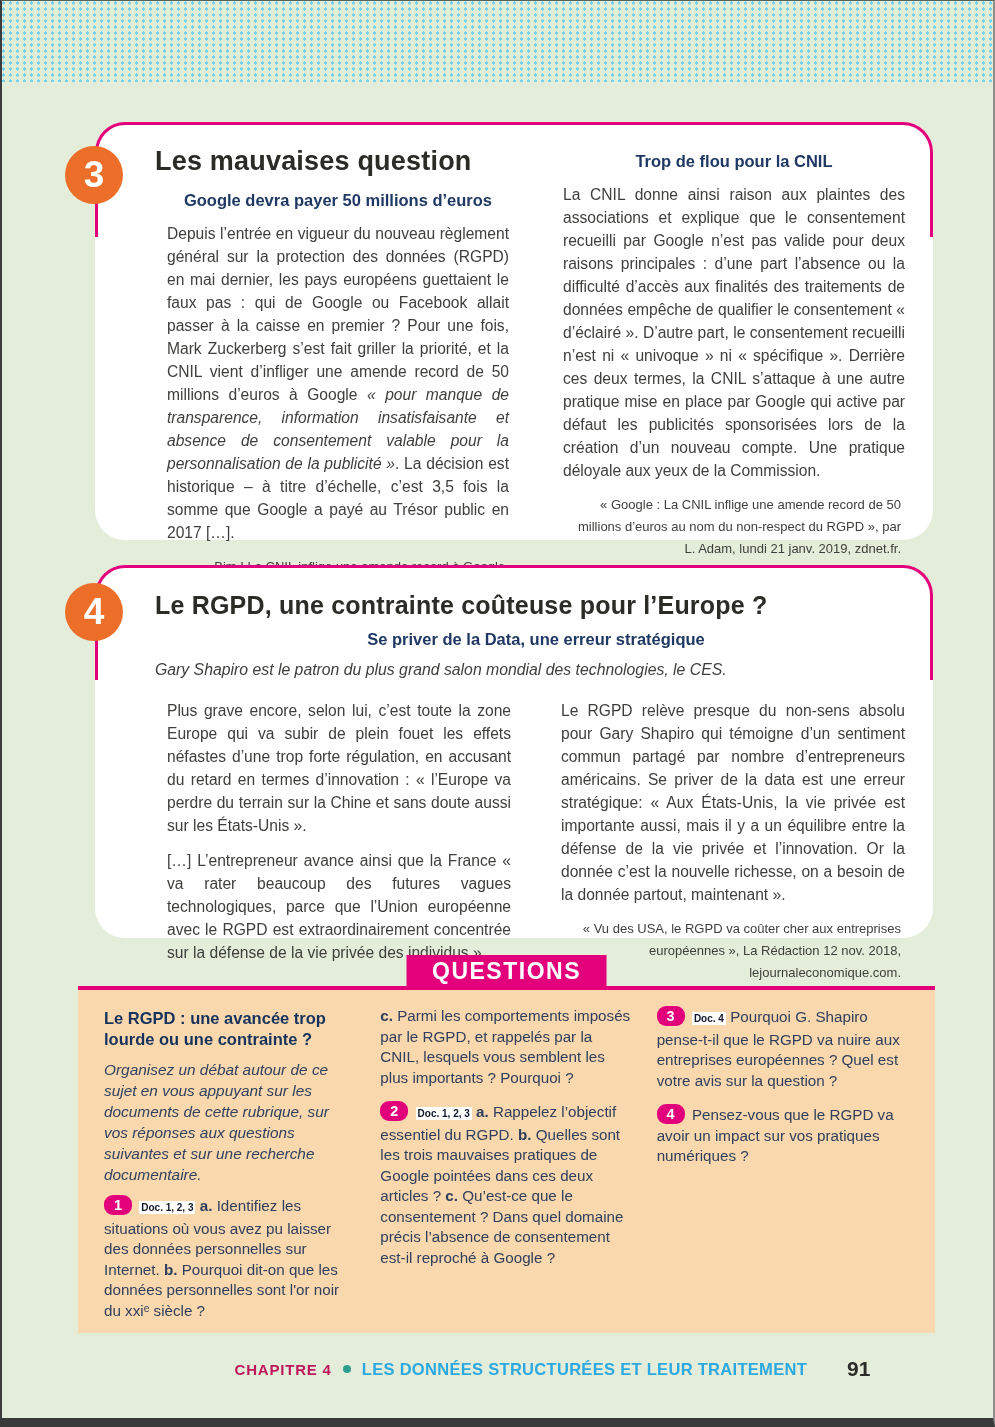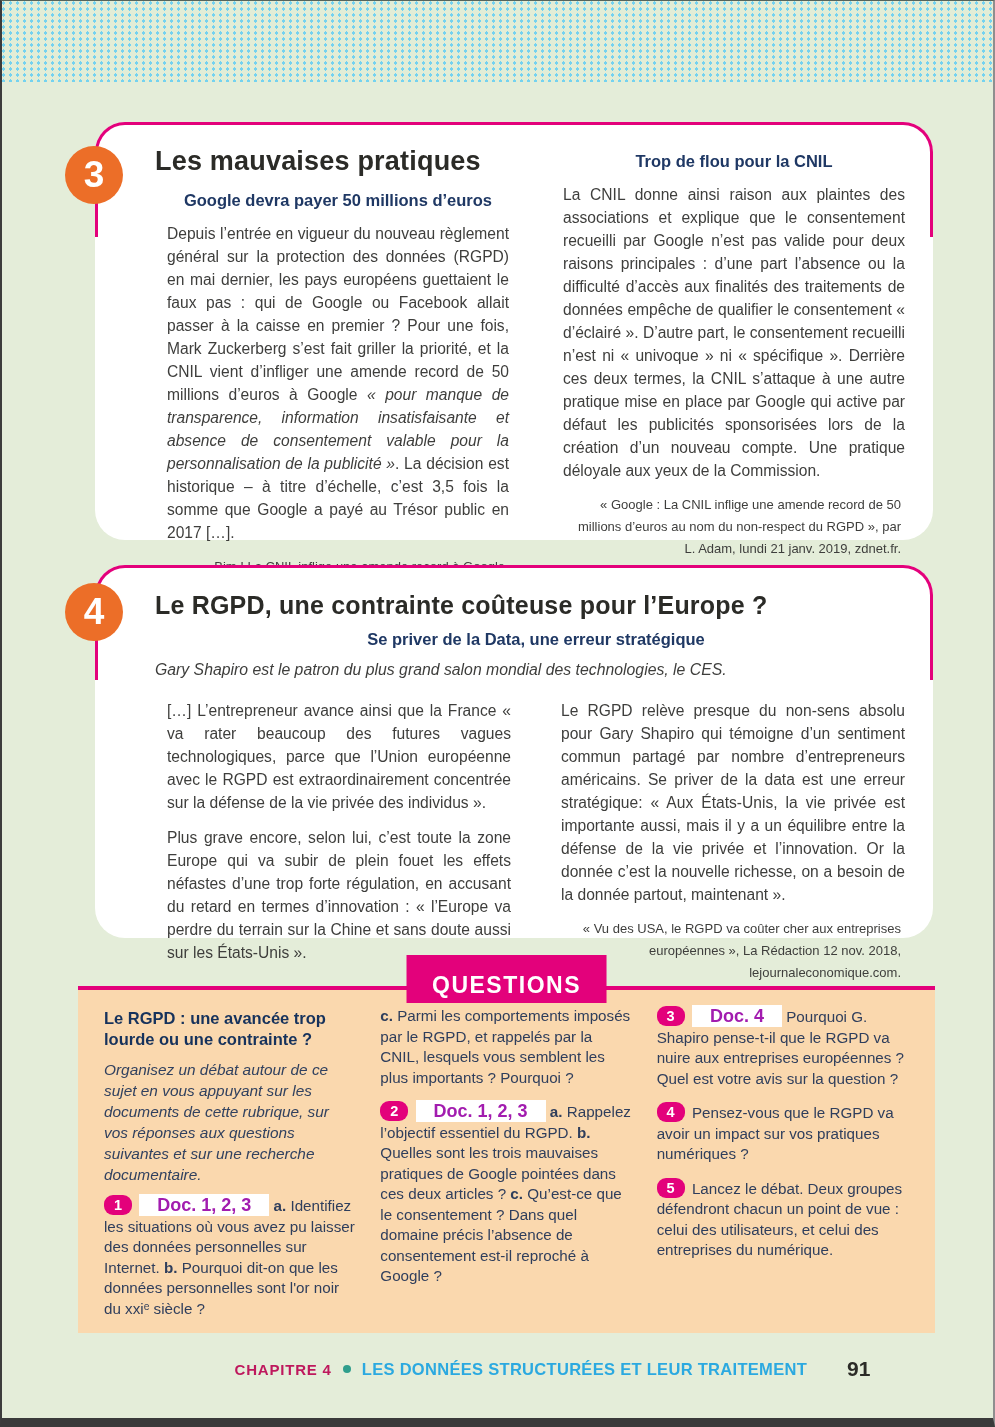--- a/index.html
+++ b/index.html
@@ -53,32 +53,32 @@
   .card4-grid { display:grid; grid-template-columns:1fr 1fr; column-gap:26px; }
 
   
   .q-panel {
     position:absolute; left:78px; top:986px; width:857px; height:347px;
     background:#FAD8AE; border-top:4px solid #E3017B;
   }
   .q-tab {
     position:absolute; top:-35px; left:50%; transform:translateX(-50%);
     background:#E3017B; color:#FFF; font-size:23px; font-weight:bold;
-    letter-spacing:1.5px; padding:17px 26px 4px; white-space:nowrap;
+    letter-spacing:1.5px; padding:3px 26px 4px; white-space:nowrap;
   }
   .q-grid { display:grid; grid-template-columns:1fr 1fr 1fr; column-gap:24px; padding:16px 26px 0; height:100%; overflow:hidden; }
   .q-title { color:#16325C; font-weight:bold; font-size:16.5px; line-height:21px; margin:2px 0 9px; }
   .q-intro { color:#31415F; font-style:italic; font-size:15.4px; line-height:21px; margin:0 0 10px; }
   .q-item { color:#2F3E5C; font-size:15.2px; line-height:20.5px; margin:0 0 13px; }
   .q-num {
     display:inline-block; background:#E3017B; color:#FFF; font-weight:bold;
     font-size:14.5px; line-height:20px; min-width:28px; text-align:center;
     border-radius:9px; padding:0 2px; margin-right:3px; vertical-align:1px;
   }
-  .q-doc { background:#FFFFFF; color:#a21caf; font-weight:bold; font-size:18px; padding:1px 18px; }
+  .q-doc { background:#FFFFFF; color:#0f172a; font-weight:bold; font-size:10px; padding:1px 2px; }
   .q-bold { font-weight:bold; }
 
   
   .footer {
     position:absolute; left:0; top:1357px; width:100%;
     display:flex; align-items:center; justify-content:center;
     transform:translateX(55px);
   }
   .f-chapter { color:#be185d; font-size:15px; font-weight:bold; letter-spacing:0.8px; white-space:nowrap; }
   .f-dot { width:8px; height:8px; border-radius:50%; background:#2F9E8C; margin:0 11px; flex:0 0 auto; }
@@ -90,21 +90,21 @@
 
 <div class="dots"></div>
 <div class="frame"></div>
 
 <section class="card card3">
   <div class="num-badge">
     <span>3</span>
   </div>
   <div class="card3-grid">
     <div>
-      <h2 class="doc-title">Les mauvaises pratiques</h2>
+      <h2 class="doc-title">Les mauvaises question</h2>
       <h3 class="col-heading">Google devra payer 50 millions d’euros</h3>
       <p class="body-text"><span>Depuis l’entrée en vigueur du nouveau règlement général sur la protection des données (RGPD) en mai dernier, les pays européens guettaient le faux pas : qui de Google ou Facebook allait passer à la caisse en premier ? Pour une fois, Mark Zuckerberg s’est fait griller la priorité, et la CNIL vient d’infliger une amende record de 50 millions d’euros à Google</span>
         <span class="italic">« pour manque de transparence, information insatisfaisante et absence de consentement valable pour la personnalisation de la publicité »</span><span>. La décision est historique – à titre d’échelle, c’est 3,5 fois la somme que Google a payé au Trésor public en 2017 […].</span></p>
       <p class="source">« Bim ! La CNIL inflige une amende record à Google Google », par O. Tesquet, publié le 23 janv. 2019, telerama.fr.</p>
     </div>
     <div>
       <h3 class="col-heading" style="margin-top:14px;">Trop de flou pour la CNIL</h3>
       <p class="body-text">La CNIL donne ainsi raison aux plaintes des associations et explique que le consentement recueilli par Google n’est pas valide pour deux raisons principales : d’une part l’absence ou la difficulté d’accès aux finalités des traitements de données empêche de qualifier le consentement « d’éclairé ». D’autre part, le consentement recueilli n’est ni « univoque » ni « spécifique ». Derrière ces deux termes, la CNIL s’attaque à une autre pratique mise en place par Google qui active par défaut les publicités sponsorisées lors de la création d’un nouveau compte. Une pratique déloyale aux yeux de la Commission.</p>
       <p class="source">« Google : La CNIL inflige une amende record de 50 millions d’euros au nom du non-respect du RGPD », par L. Adam, lundi 21 janv. 2019, zdnet.fr.</p>
     </div>
@@ -114,22 +114,22 @@
 <section class="card card4">
   <div class="num-badge">
     <span>4</span>
   </div>
   <div class="card4-inner">
     <h2 class="doc-title">Le RGPD, une contrainte coûteuse pour l’Europe ?</h2>
     <h3 class="subheading">Se priver de la Data, une erreur stratégique</h3>
     <p class="intro-line">Gary Shapiro est le patron du plus grand salon mondial des technologies, le CES.</p>
     <div class="card4-grid">
       <div>
+        <p class="body-text">Plus grave encore, selon lui, c’est toute la zone Europe qui va subir de plein fouet les effets néfastes d’une trop forte régulation, en accusant du retard en termes d’innovation : « l’Europe va perdre du terrain sur la Chine et sans doute aussi sur les États-Unis ».</p>
         <p class="body-text">[…] L’entrepreneur avance ainsi que la France « va rater beaucoup des futures vagues technologiques, parce que l’Union européenne avec le RGPD est extraordinairement concentrée sur la défense de la vie privée des individus ».</p>
-        <p class="body-text">Plus grave encore, selon lui, c’est toute la zone Europe qui va subir de plein fouet les effets néfastes d’une trop forte régulation, en accusant du retard en termes d’innovation : « l’Europe va perdre du terrain sur la Chine et sans doute aussi sur les États-Unis ».</p>
       </div>
       <div>
         <p class="body-text">Le RGPD relève presque du non-sens absolu pour Gary Shapiro qui témoigne d’un sentiment commun partagé par nombre d’entrepreneurs américains. Se priver de la data est une erreur stratégique: « Aux États-Unis, la vie privée est importante aussi, mais il y a un équilibre entre la défense de la vie privée et l’innovation. Or la donnée c’est la nouvelle richesse, on a besoin de la donnée partout, maintenant ».</p>
         <p class="source">« Vu des USA, le RGPD va coûter cher aux entreprises européennes », La Rédaction 12 nov. 2018, lejournaleconomique.com.</p>
       </div>
     </div>
   </div>
 </section>
 
 <section class="q-panel">
@@ -159,22 +159,20 @@
         <span class="q-bold">c.</span>
         <span>Qu’est-ce que le consentement ? Dans quel domaine précis l’absence de consentement est-il reproché à Google ?</span></p>
     </div>
 
     <div>
       <p class="q-item"><span class="q-num">3</span>
         <span class="q-doc">Doc. 4</span>
         <span>Pourquoi G. Shapiro pense-t-il que le RGPD va nuire aux entreprises européennes ? Quel est votre avis sur la question ?</span></p>
       <p class="q-item"><span class="q-num">4</span>
         <span>Pensez-vous que le RGPD va avoir un impact sur vos pratiques numériques ?</span></p>
-      <p class="q-item"><span class="q-num">5</span>
-        <span>Lancez le débat. Deux groupes défendront chacun un point de vue : celui des utilisateurs, et celui des entreprises du numérique.</span></p>
     </div>
 
   </div>
 </section>
 
 <footer class="footer">
   <span class="f-chapter">CHAPITRE 4</span>
   <span class="f-dot"></span>
   <span class="f-title">LES DONNÉES STRUCTURÉES ET LEUR TRAITEMENT</span>
   <span class="f-page">91</span>

